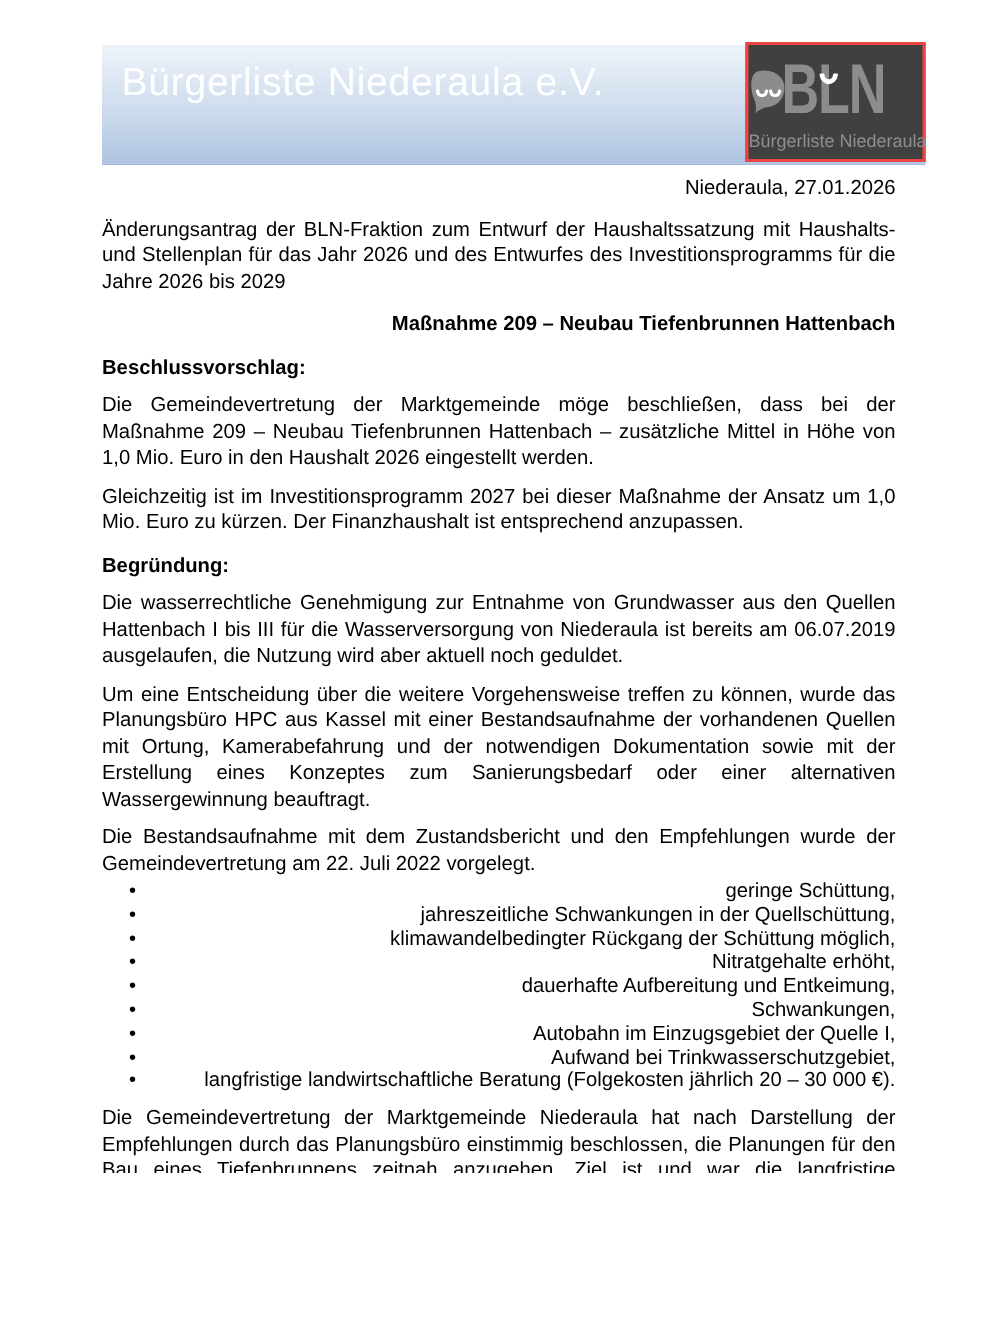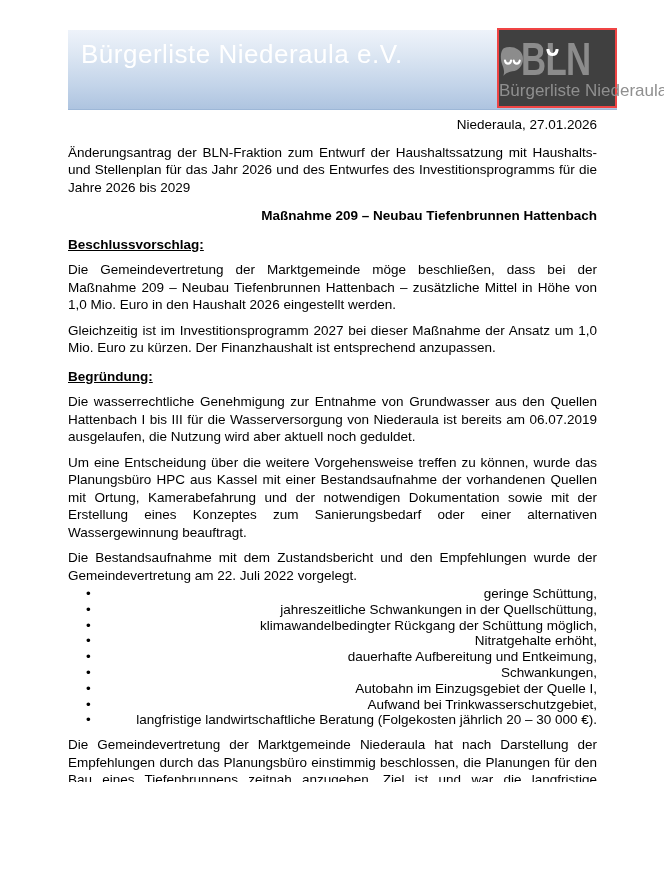--- a/index.html
+++ b/index.html
@@ -63,21 +63,21 @@
     margin-left: -3px;
   }
   .b-notch {
     position: absolute;
     left: 47px; top: 12px;
   }
   .logo-sub {
     position: absolute;
     bottom: 5px; left: 0; width: 100%;
     text-align: center;
-    font-size: 17px;
+    font-size: 12px;
     color: #8f8f8f;
     white-space: nowrap;
   }
 
   
   .content {
     padding: 0 67px 0 68px;
     font-size: 13.5px;
     line-height: 17.5px;
   }
@@ -92,21 +92,20 @@
     text-align: justify;
   }
   .measure {
     margin-top: 11px;
     font-weight: 700;
     text-align: right;
   }
   .section-heading {
     margin-top: 11px;
     font-weight: 700;
-    text-decoration: underline;
   }
   p.para {
     margin-top: 8px;
     text-align: justify;
   }
   p.para.tight { margin-bottom: 0; }
   ul.bullet-list {
     list-style: none;
     margin: 2px 0 3px 0;
     padding-left: 36px;

